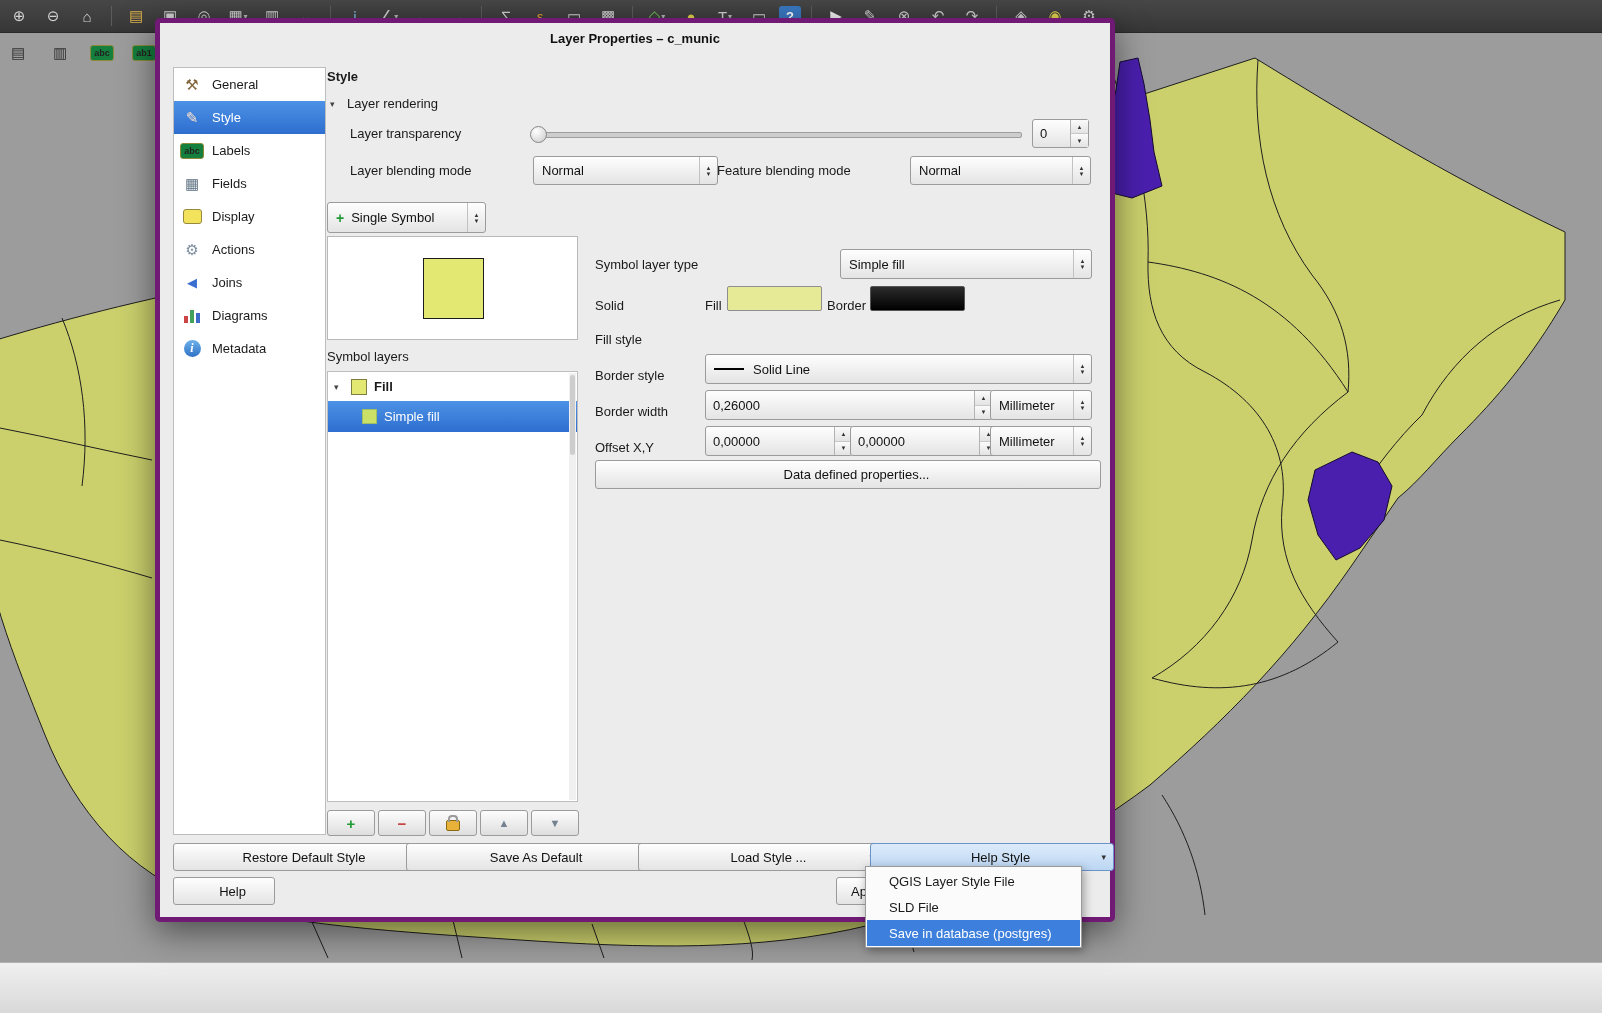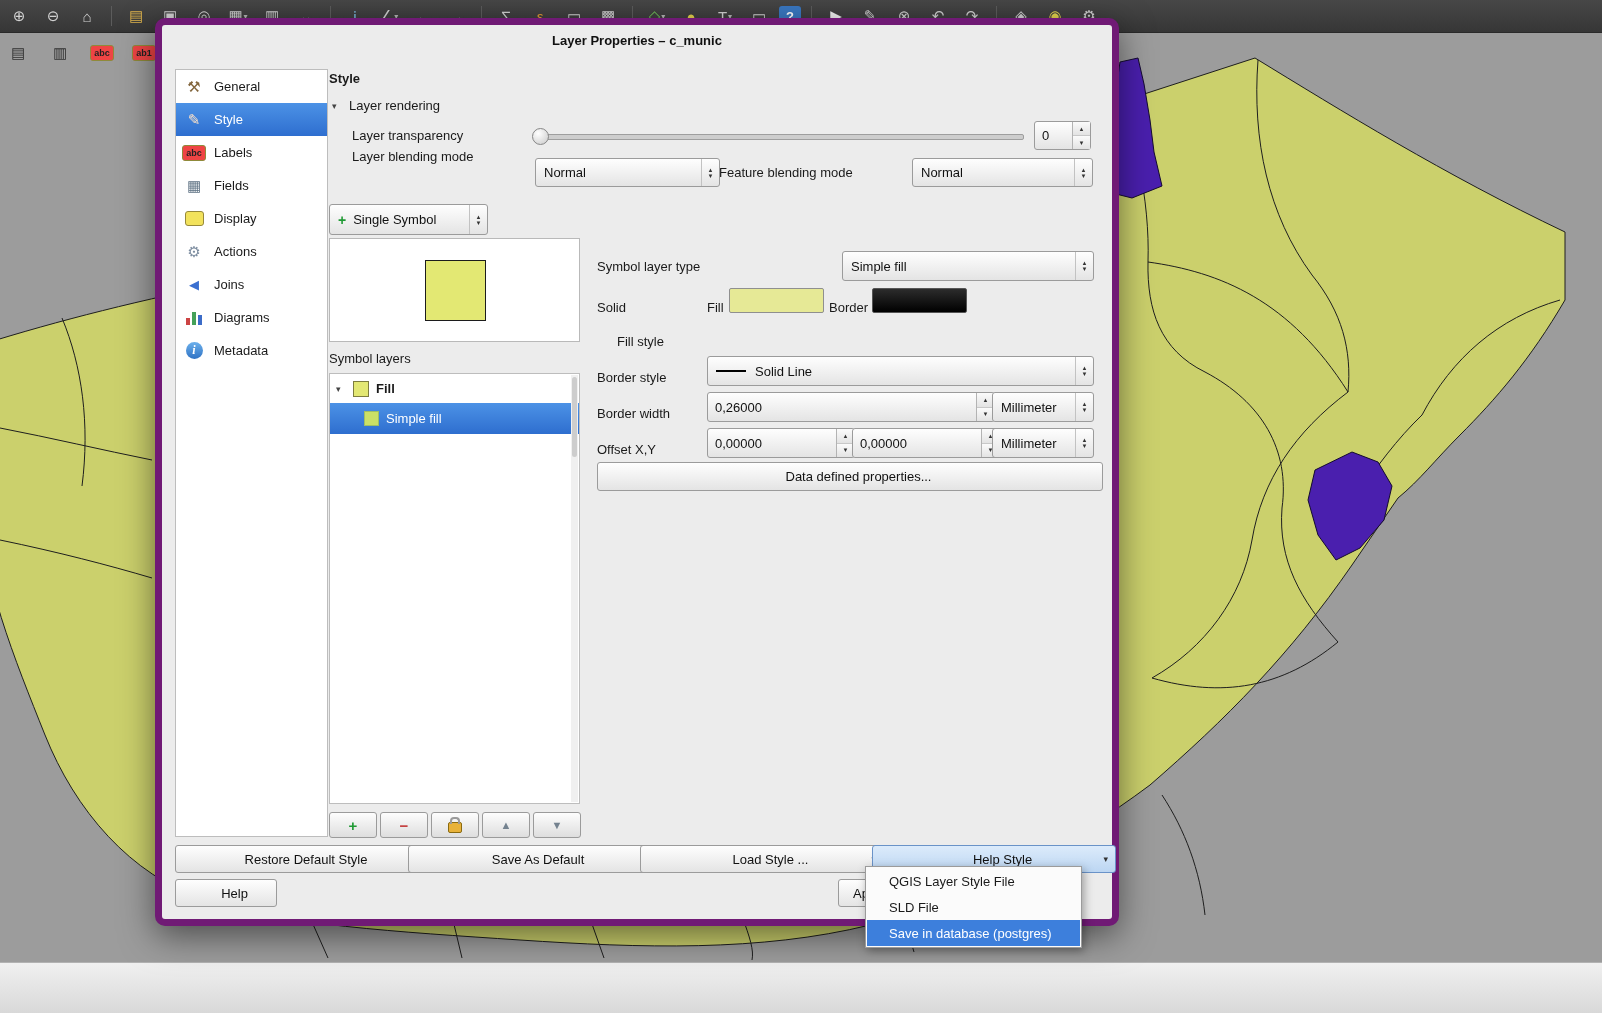--- a/index.html
+++ b/index.html
@@ -24,29 +24,29 @@
   }
   .ticon .tcaret{font-size:8px;color:#b5b5b5;margin-left:1px;}
   .tsep{width:1px;height:20px;background:#5c5c5c;margin:0 4px;flex:0 0 auto;}
   .c-amber{color:#dfb44c;} .c-blue{color:#7fc0e8;} .c-orange{color:#e09a36;}
   .c-green{color:#6fbf5a;} .c-yellow{color:#e5d44e;} .c-white{color:#f2f2f2;}
   .qbox{background:#3a78c2;color:#fff;font-weight:bold;font-size:13px;border-radius:3px;width:22px;height:20px;}
 
   
   .mini-toolbar{position:absolute;left:4px;top:40px;z-index:4;display:flex;gap:14px;align-items:center;}
   .micon{width:28px;height:26px;display:flex;align-items:center;justify-content:center;color:#2f2f2f;font-size:15px;}
-  .mbadge{background:#ef4444;border:1px solid #8f8a3a;border-radius:3px;font-size:9px;font-weight:bold;color:#222;padding:2px 3px;}
+  .mbadge{background:#15803d;border:1px solid #8f8a3a;border-radius:3px;font-size:9px;font-weight:bold;color:#222;padding:2px 3px;}
 
   
   svg.map{position:absolute;left:0;top:0;z-index:1;}
 
   
   .dialog{
     position:absolute;left:155px;top:18px;width:950px;height:894px;z-index:10;
-    background:#ececec;border:7px solid #701a75;border-radius:10px;
+    background:#ececec;border:5px solid #701a75;border-radius:5px;
     box-shadow:0 10px 34px rgba(0,0,0,.5);
   }
   .dlg-title{position:absolute;left:0;top:8px;width:100%;text-align:center;font-weight:bold;color:#111;}
 
   .sidebar{
     position:absolute;left:13px;top:44px;width:151px;height:766px;
     background:#ffffff;border:1px solid #bdbdbd;
   }
   .side-item{height:33px;display:flex;align-items:center;gap:9px;padding:0 7px;}
   .side-item.sel{background:linear-gradient(#4c92e6,#2e6ecf);color:#fff;}
@@ -349,21 +349,21 @@
   <div class="slider-track" style="left:375px;top:109px;width:485px;"></div>
   <div class="slider-handle" style="left:370px;top:103px;"></div>
   <div class="spin" style="left:872px;top:96px;width:48px;height:27px;">
     <span>0</span>
     <span class="spins">
         <i>▲</i>
         <i>▼</i>
       </span>
   </div>
 
-  <div class="lbl" style="left:190px;top:124px;">Layer blending mode</div>
+  <div class="lbl" style="left:190px;top:140px;">Layer blending mode</div>
   <div class="combo" style="left:373px;top:133px;width:175px;height:27px;">
     <span>Normal</span>
     <span class="dd">
         <i>▲</i>
         <i>▼</i>
       </span>
   </div>
   <div class="lbl" style="left:557px;top:140px;">Feature blending mode</div>
   <div class="combo" style="left:750px;top:133px;width:171px;height:27px;">
     <span>Normal</span>
@@ -427,21 +427,21 @@
         <i>▼</i>
       </span>
   </div>
 
   <div class="lbl" style="left:435px;top:275px;">Solid</div>
   <div class="lbl" style="left:545px;top:275px;">Fill</div>
   <div class="swatch" style="left:567px;top:263px;width:93px;height:23px;background:#e6e996;"></div>
   <div class="lbl" style="left:667px;top:275px;">Border</div>
   <div class="swatch" style="left:710px;top:263px;width:93px;height:23px;background:linear-gradient(#2c2c2c,#000);border-color:#555;"></div>
 
-  <div class="lbl" style="left:435px;top:309px;margin-left:20px;">Fill style</div>
+  <div class="lbl" style="left:435px;top:309px;">Fill style</div>
 
   <div class="lbl" style="left:435px;top:345px;">Border style</div>
   <div class="combo" style="left:545px;top:331px;width:377px;height:28px;">
     <span class="line-swatch"></span>
     <span>Solid Line</span>
     <span class="dd">
         <i>▲</i>
         <i>▼</i>
       </span>
   </div>

